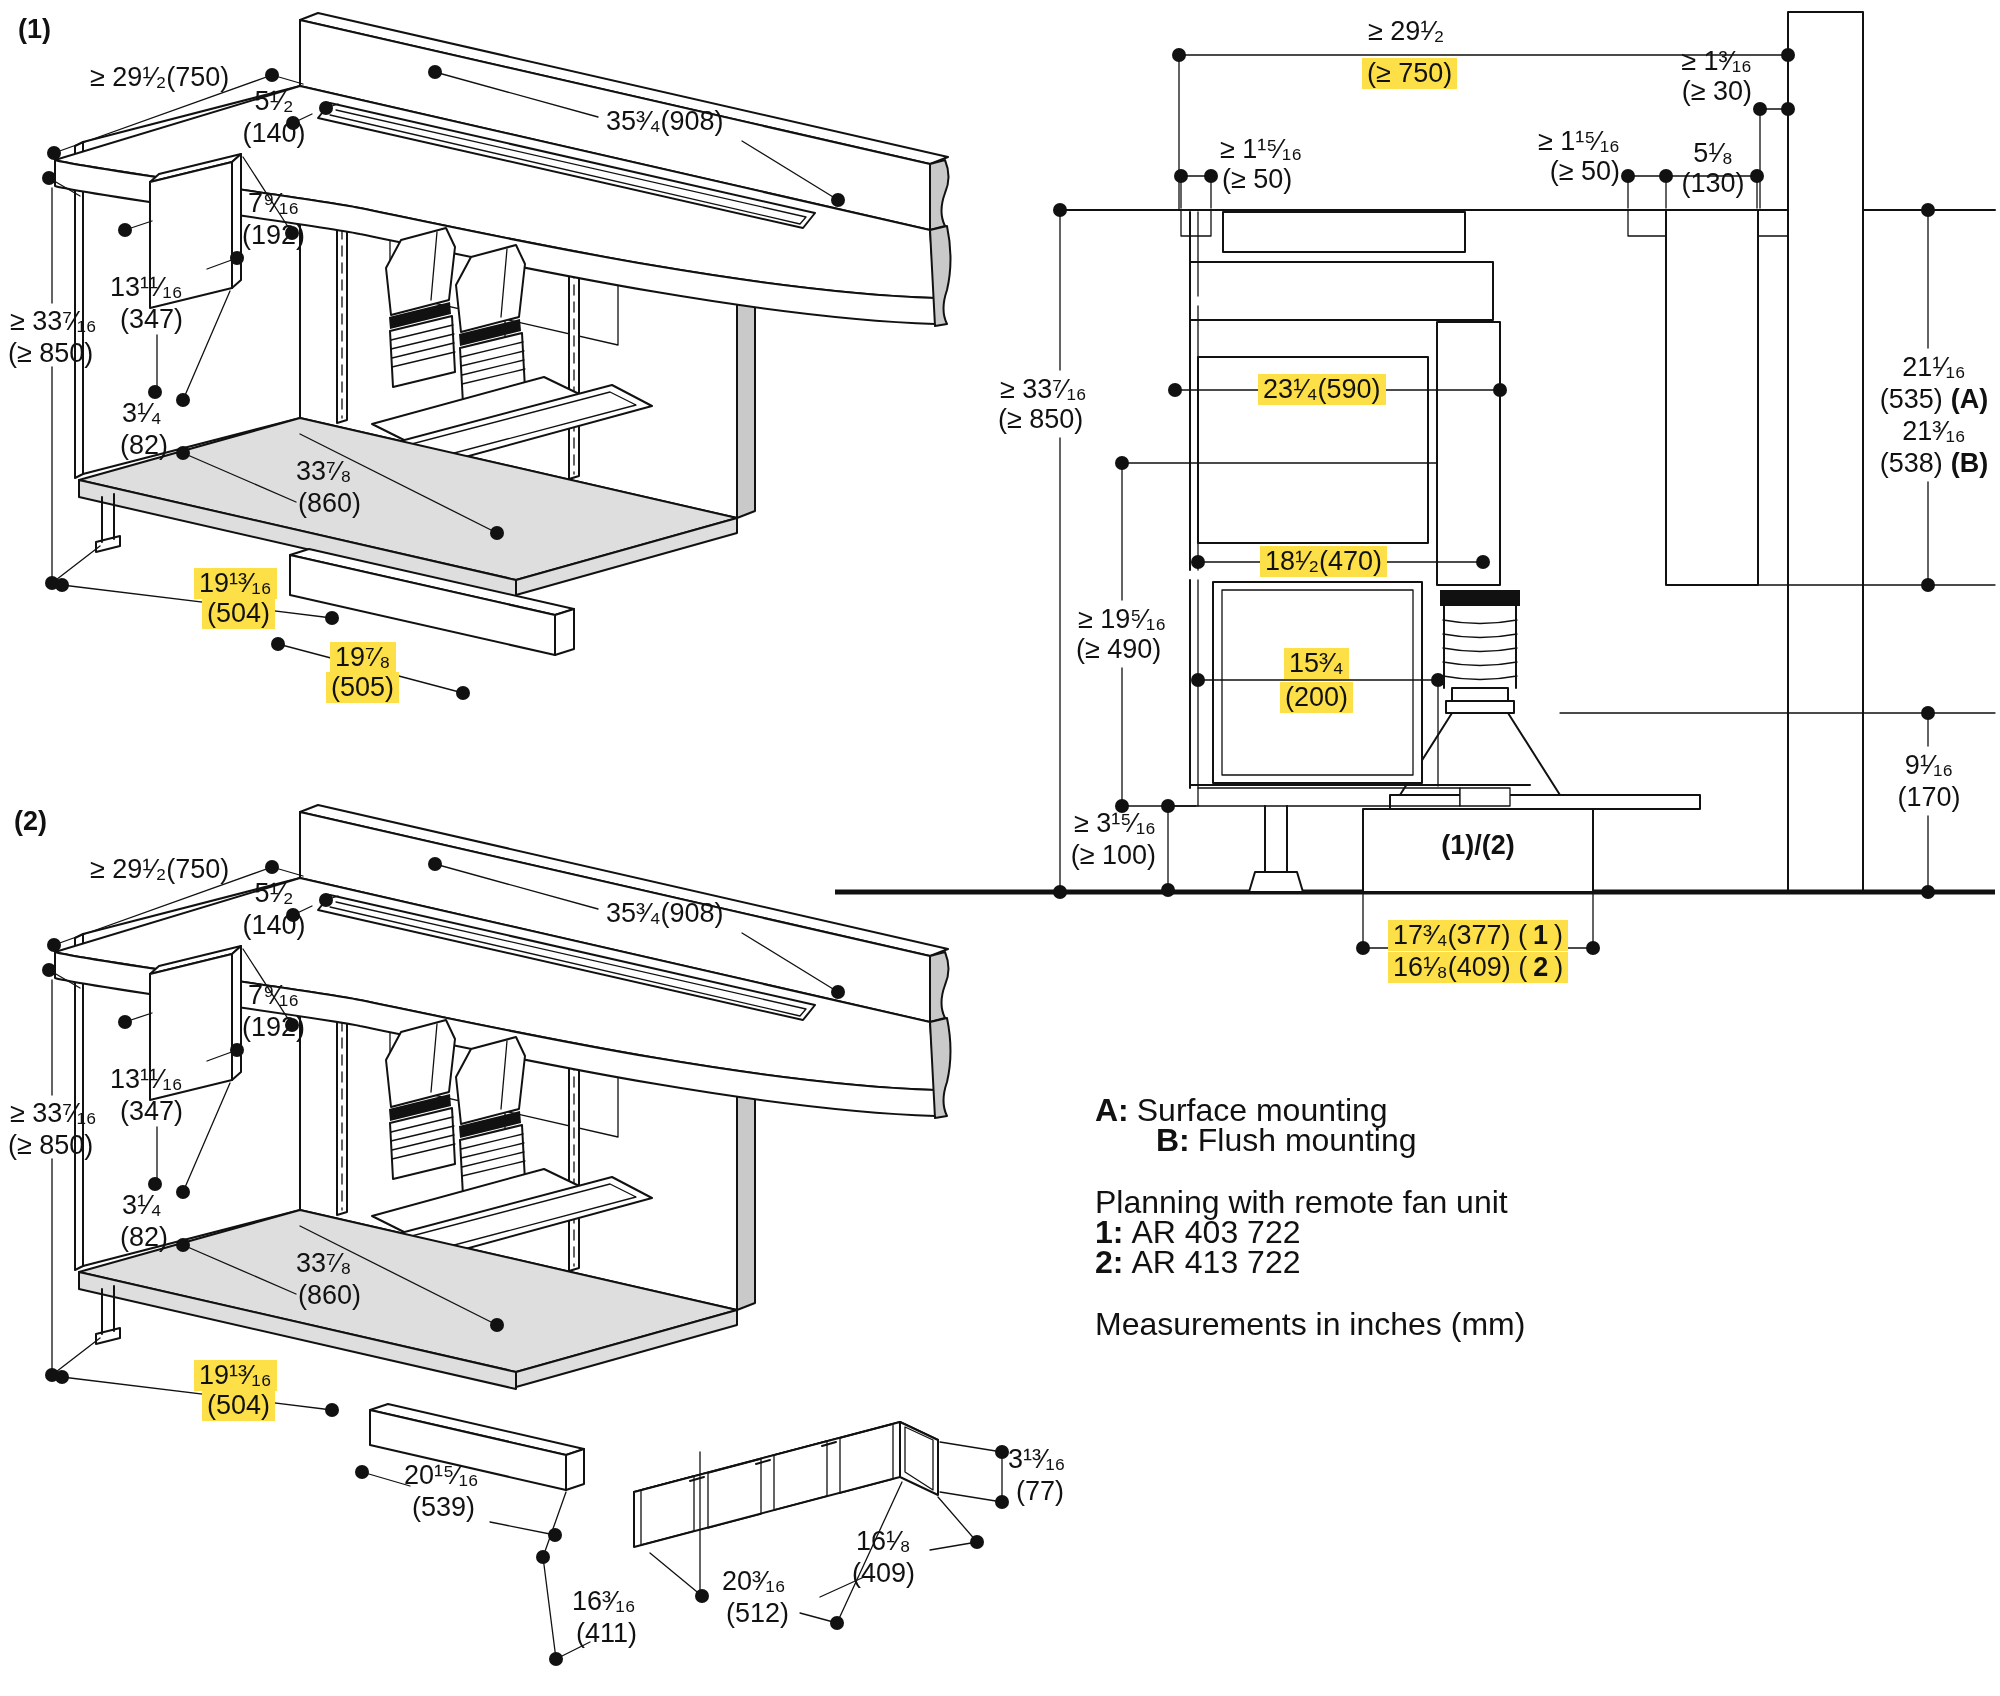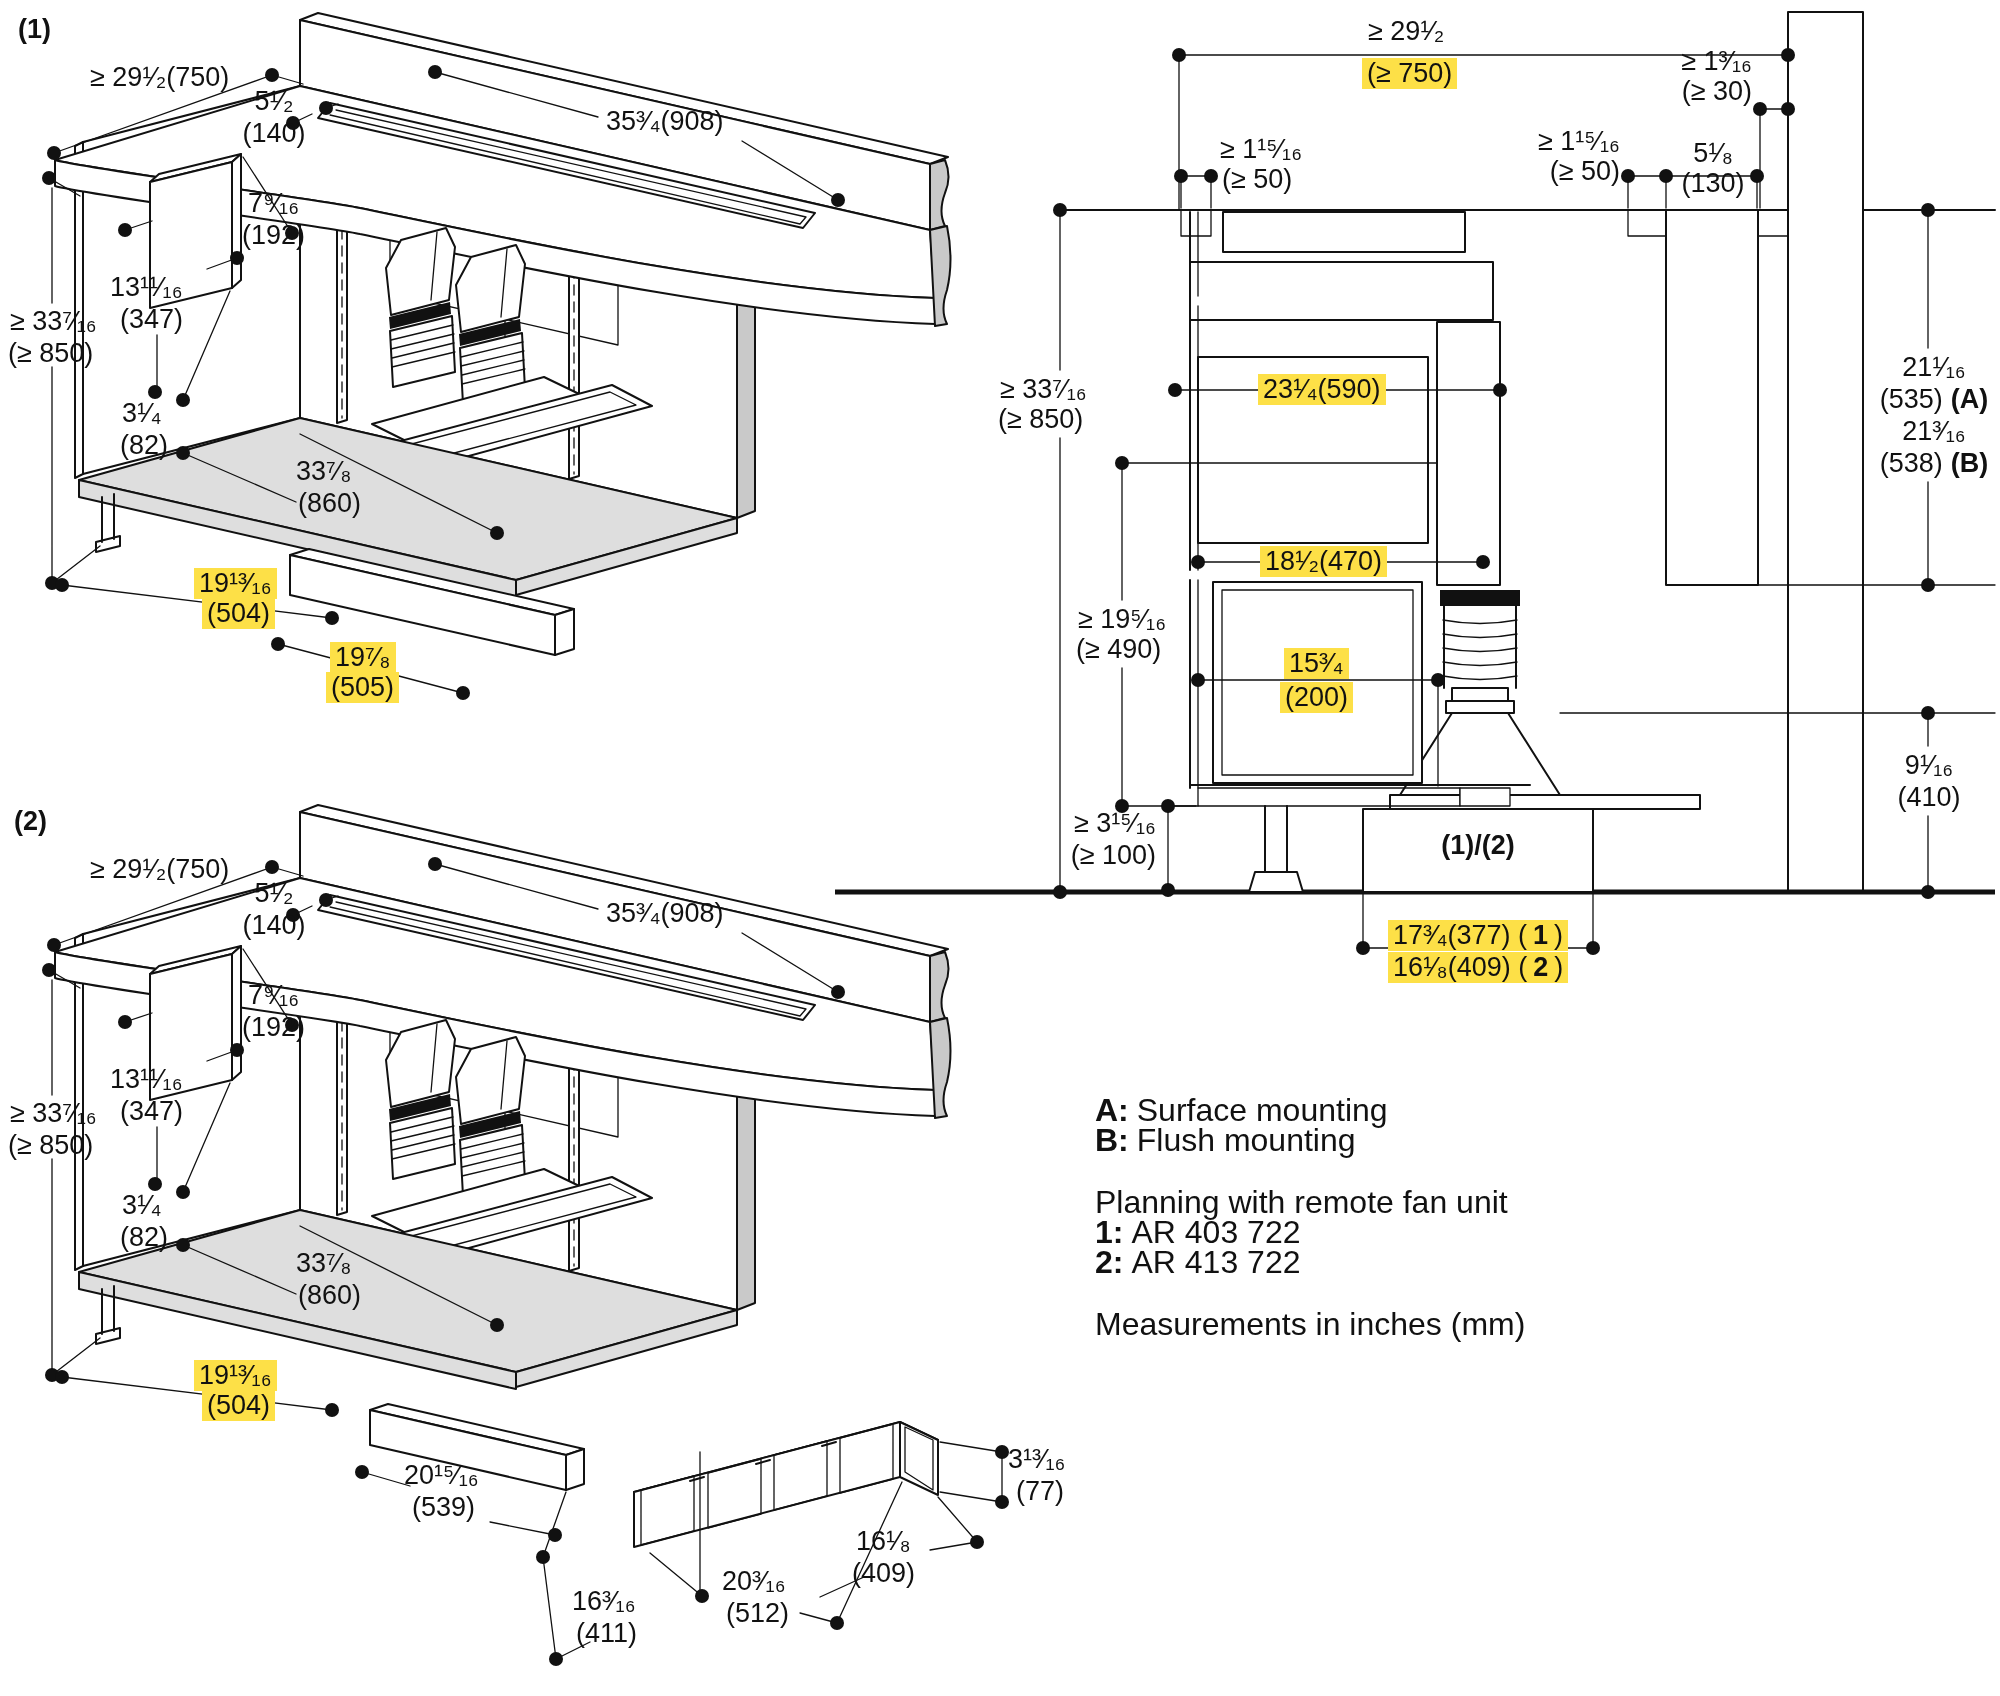--- a/index.html
+++ b/index.html
@@ -310,25 +310,25 @@
 <div class="lbl c bg" style="left:1260px;top:546px">18¹⁄₂(470)</div>
 <div class="lbl c bg" style="left:1284px;top:648px">15³⁄₄</div>
 <div class="lbl c bg" style="left:1280px;top:682px">(200)</div>
 <div class="lbl r" style="left:1050px;top:808px;width:106px">≥ 3¹⁵⁄₁₆</div>
 <div class="lbl r" style="left:1050px;top:840px;width:106px">(≥ 100)</div>
 <div class="lbl c" style="left:1876px;top:352px;width:116px">21¹⁄₁₆</div>
 <div class="lbl c" style="left:1862px;top:384px;width:144px"><span>(535)</span><span class="b" style="margin-left:8px">(A)</span></div>
 <div class="lbl c" style="left:1876px;top:416px;width:116px">21³⁄₁₆</div>
 <div class="lbl c" style="left:1862px;top:448px;width:144px"><span>(538)</span><span class="b" style="margin-left:8px">(B)</span></div>
 <div class="lbl c" style="left:1884px;top:750px;width:90px">9¹⁄₁₆</div>
-<div class="lbl c" style="left:1884px;top:782px;width:90px">(410)</div>
+<div class="lbl c" style="left:1884px;top:782px;width:90px">(170)</div>
 <div class="lbl b c" style="left:1398px;top:830px;width:160px">(1)/(2)</div>
 <div class="lbl c bg" style="left:1388px;top:920px"><span>17³⁄₄(377) (</span><span class="b" style="margin:0 6px">1</span><span>)</span></div>
 <div class="lbl c bg" style="left:1388px;top:952px"><span>16¹⁄₈(409) (</span><span class="b" style="margin:0 6px">2</span><span>)</span></div>
 
 <div class="note" style="left:1095px;top:1096px"><span class="k">A:</span><span>Surface mounting</span></div>
-<div class="note" style="left:1095px;top:1126px"><span class="k">B:</span><span>Flush mounting</span></div>
+<div class="note" style="left:1156px;top:1126px"><span class="k">B:</span><span>Flush mounting</span></div>
 <div class="note" style="left:1095px;top:1188px">Planning with remote fan unit</div>
 <div class="note" style="left:1095px;top:1218px"><span class="k">1:</span><span>AR 403 722</span></div>
 <div class="note" style="left:1095px;top:1248px"><span class="k">2:</span><span>AR 413 722</span></div>
 <div class="note" style="left:1095px;top:1310px">Measurements in inches (mm)</div>
 
 </div>
 
 </body></html>

